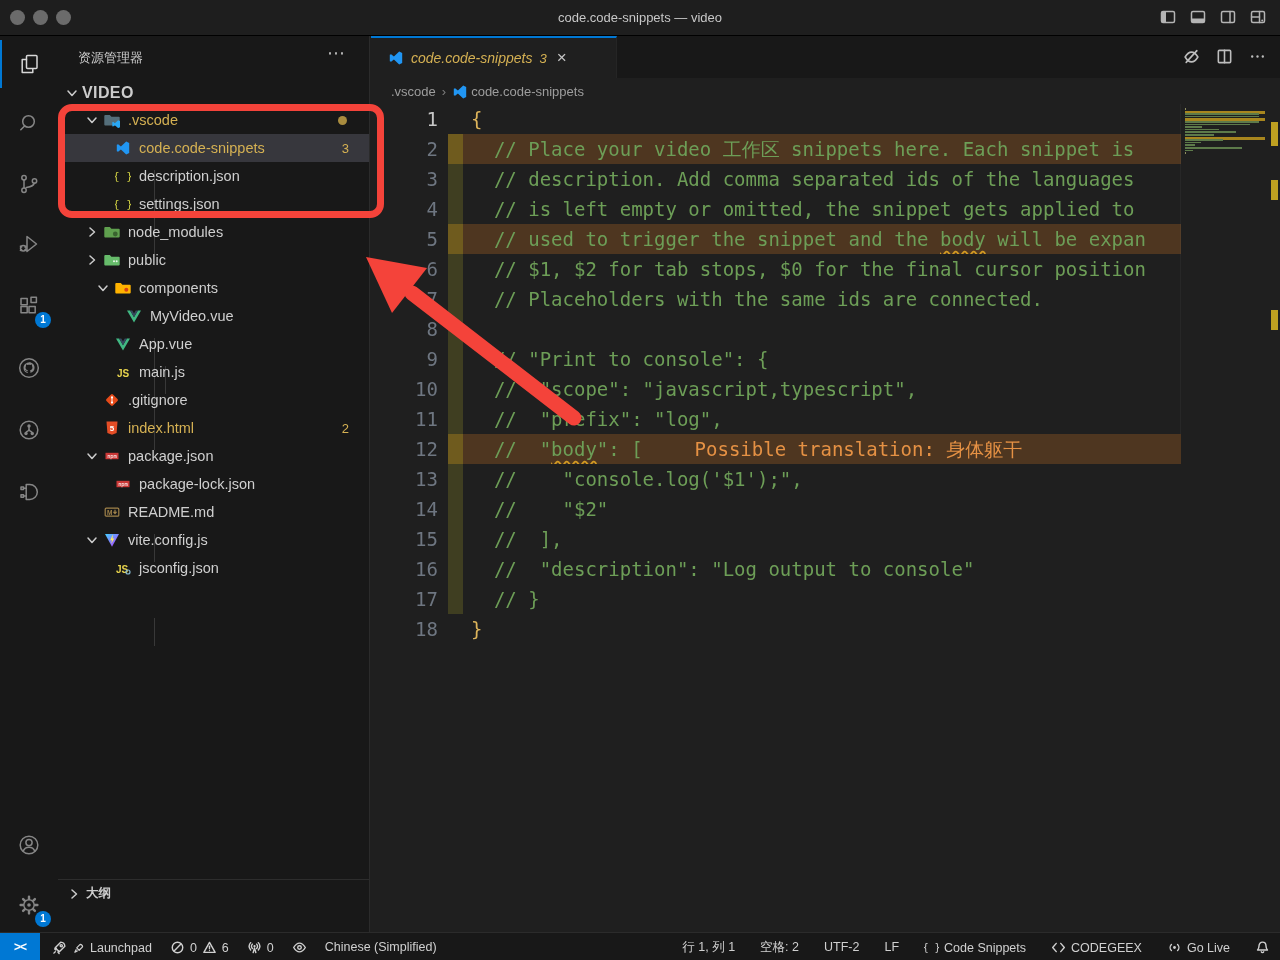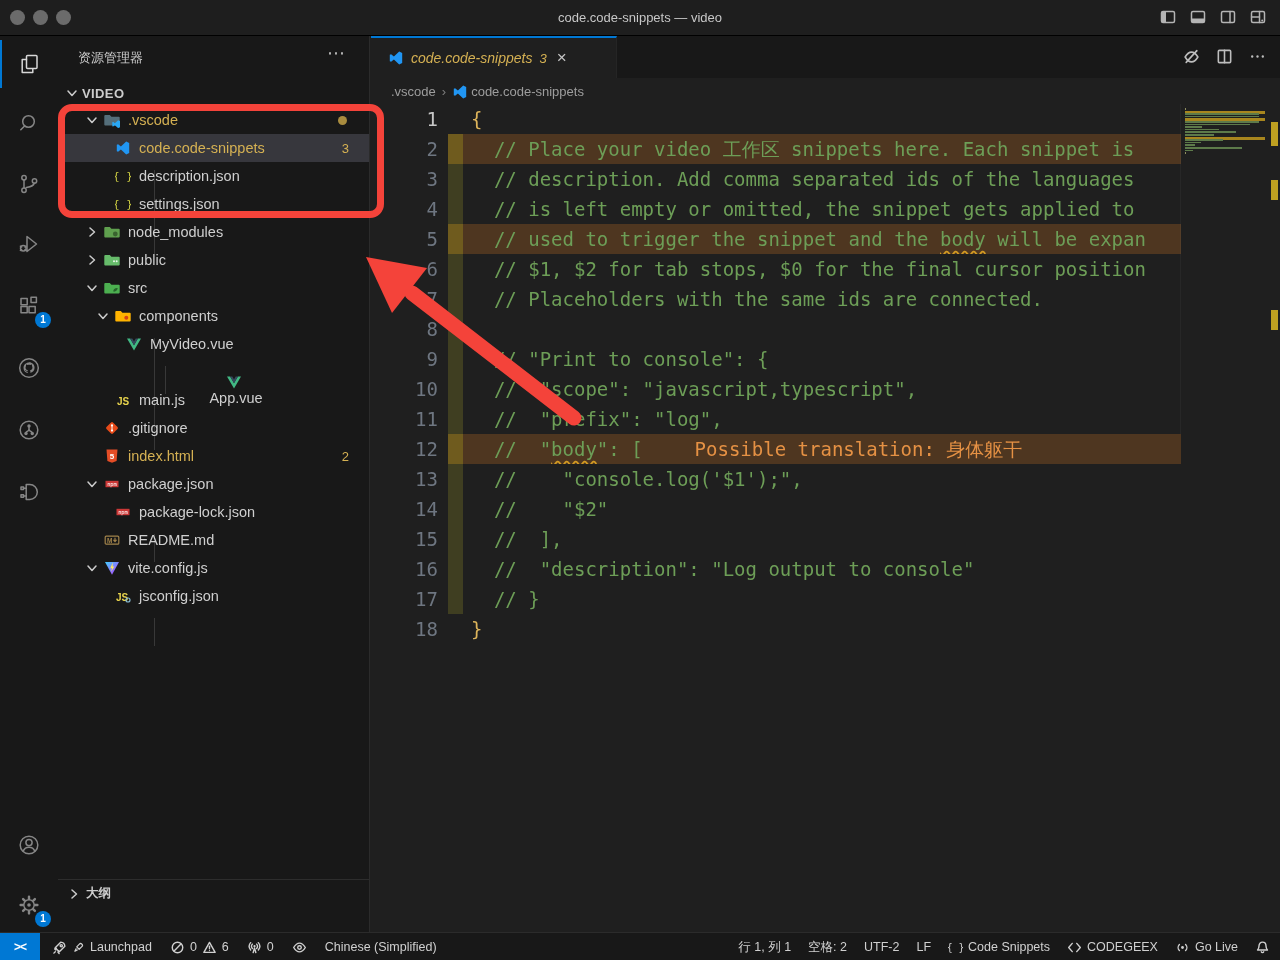--- a/index.html
+++ b/index.html
@@ -28,21 +28,21 @@
   .ab-badge { position:absolute; right:7px; bottom:2px; min-width:16px; height:16px; border-radius:8px;
     background:var(--blue); color:#fff; font-size:10px; line-height:16px; text-align:center; font-weight:bold; }
   
   .sidebar { position:absolute; left:58px; top:36px; width:312px; height:896px; background:var(--panel);
     border-right:1px solid #2b2b2b; }
   .sb-header { position:absolute; left:0; top:0; width:100%; height:40px; }
   .sb-title { position:absolute; left:20px; top:13px; font-size:13px; color:#cccccc; }
   .sb-more { position:absolute; right:22px; top:6px; font-size:18px; color:#bbbbbb; letter-spacing:2px; }
   .sb-section { position:absolute; left:0; top:44px; width:100%; height:26px; display:flex; align-items:center; }
   .sb-section .chev { margin-left:6px; color:#cccccc; }
-  .sb-section .lbl { font-size:13px; font-weight:bold; letter-spacing:.4px; color:#cccccc; margin-left:2px; }
+  .sb-section .lbl { font-size:16px; font-weight:bold; letter-spacing:.4px; color:#cccccc; margin-left:2px; }
   .tree { position:absolute; left:0; top:70px; width:100%; }
   .trow { position:relative; height:28px; display:flex; align-items:center; font-size:14.5px; color:#cfcfcf; }
   .trow.sel { background:#37373d; }
   .tchev { width:16px; height:16px; color:#cccccc; flex:none; }
   .ticon { width:16px; height:16px; margin-left:4px; flex:none; }
   .tlabel { margin-left:8px; white-space:nowrap; }
   .tlabel.gold { color:var(--gold); }
   .tbadge { position:absolute; right:20px; font-size:13px; color:var(--gold); }
   .tdot { position:absolute; right:22px; top:10px; width:9px; height:9px; border-radius:50%; background:#a98c3f; }
   .guide { position:absolute; width:1px; background:rgba(255,255,255,.14); }
@@ -81,22 +81,22 @@
   .minimap { position:absolute; left:809px; top:68px; width:90px; height:330px; border-left:1px solid rgba(255,255,255,.04); }
   .mm-line { position:absolute; }
   .ruler { position:absolute; left:899px; top:68px; width:10px; height:828px; }
   .rmark { position:absolute; left:1px; width:7px; background:#bfa021; }
   
   .statusbar { position:absolute; left:0; top:932px; width:1280px; height:28px; background:var(--panel);
     border-top:1px solid #2b2b2b; font-size:12.5px; color:#d0d0d0; }
   .remote { position:absolute; left:0; top:0; width:40px; height:28px; background:var(--blue); color:#fff;
     display:flex; align-items:center; justify-content:center; font-weight:bold; font-size:12px; letter-spacing:-1px; }
   .sb-left { position:absolute; left:52px; top:0; height:28px; display:flex; align-items:center; gap:18px; }
-  .sb-right { position:absolute; right:10px; top:0; height:28px; display:flex; align-items:center; gap:17px; }
-  .sitem { display:flex; align-items:center; gap:5px; white-space:nowrap; }
+  .sb-right { position:absolute; right:10px; top:0; height:28px; display:flex; align-items:center; gap:25px; }
+  .sitem { display:flex; align-items:flex-end; gap:5px; white-space:nowrap; }
   .sitem svg { flex:none; }
   
   .red-box { position:absolute; left:58px; top:104px; width:326px; height:114px; border:7px solid var(--red);
     border-radius:14px; z-index:50; pointer-events:none; }
   .arrow-svg { position:absolute; left:0; top:0; z-index:60; pointer-events:none; }
 </style>
 </head>
 <body>
 
 <div class="titlebar">
@@ -315,34 +315,20 @@
         </span>
         <span class="ticon">
           <svg width="16" height="16" viewBox="0 0 16 16" fill="none" stroke="currentColor" stroke-width="1.5" stroke-linecap="round" stroke-linejoin="round">
             <path d="M1.2 3h4.6l1.6 1.7h7.4c.5 0 .9.4.9.9v7c0 .5-.4.9-.9.9H1.2c-.5 0-.9-.4-.9-.9V3.9c0-.5.4-.9.9-.9z" fill="#66bb6a" stroke="none"></path>
             <circle cx="10" cy="9.3" r="1" fill="#e8f5e9" stroke="none"></circle>
             <circle cx="12.7" cy="9.3" r="1" fill="#e8f5e9" stroke="none"></circle>
           </svg>
         </span>
         <span class="tlabel">public</span>
       </div>
-      <div class="trow" style="padding-left: 26px;">
-        <span class="tchev">
-          <svg width="16" height="16" viewBox="0 0 16 16" fill="none" stroke="currentColor" stroke-width="1.5" stroke-linecap="round" stroke-linejoin="round">
-            <polyline points="4,6 8,10.5 12,6"></polyline>
-          </svg>
-        </span>
-        <span class="ticon">
-          <svg width="16" height="16" viewBox="0 0 16 16" fill="none" stroke="currentColor" stroke-width="1.5" stroke-linecap="round" stroke-linejoin="round">
-            <path d="M1.2 3h4.6l1.6 1.7h7.4c.5 0 .9.4.9.9v7c0 .5-.4.9-.9.9H1.2c-.5 0-.9-.4-.9-.9V3.9c0-.5.4-.9.9-.9z" fill="#4caf50" stroke="none"></path>
-            <path d="M9.3 11.6c2.6.3 4.1-1 4.4-3.5-2.9-.2-4.4 1-4.4 3.5z" fill="#27642b" stroke="none"></path>
-          </svg>
-        </span>
-        <span class="tlabel">src</span>
-      </div>
       <div class="trow" style="padding-left: 37px;">
         <span class="tchev">
           <svg width="16" height="16" viewBox="0 0 16 16" fill="none" stroke="currentColor" stroke-width="1.5" stroke-linecap="round" stroke-linejoin="round">
             <polyline points="4,6 8,10.5 12,6"></polyline>
           </svg>
         </span>
         <span class="ticon">
           <svg width="16" height="16" viewBox="0 0 16 16" fill="none" stroke="currentColor" stroke-width="1.5" stroke-linecap="round" stroke-linejoin="round">
             <path d="M1.2 3h4.6l1.6 1.7h7.4c.5 0 .9.4.9.9v7c0 .5-.4.9-.9.9H1.2c-.5 0-.9-.4-.9-.9V3.9c0-.5.4-.9.9-.9z" fill="#ffb300" stroke="none"></path>
             <circle cx="11.3" cy="9.8" r="2" fill="#d84315" stroke="none"></circle>
@@ -353,21 +339,21 @@
       <div class="trow" style="padding-left: 48px;">
         <span class="tchev"></span>
         <span class="ticon">
           <svg width="16" height="16" viewBox="0 0 16 16" fill="none" stroke="currentColor" stroke-width="1.5" stroke-linecap="round" stroke-linejoin="round">
             <polygon points="1,2.5 8,14.5 15,2.5 11.9,2.5 8,9.2 4.1,2.5" fill="#41b883" stroke="none"></polygon>
             <polygon points="4.1,2.5 8,9.2 11.9,2.5 9.7,2.5 8,5.4 6.3,2.5" fill="#35495e" stroke="none"></polygon>
           </svg>
         </span>
         <span class="tlabel">MyVideo.vue</span>
       </div>
-      <div class="trow" style="padding-left: 37px; flex-direction: column;">
+      <div class="trow" style="padding-left: 37px;">
         <span class="tchev"></span>
         <span class="ticon">
           <svg width="16" height="16" viewBox="0 0 16 16" fill="none" stroke="currentColor" stroke-width="1.5" stroke-linecap="round" stroke-linejoin="round">
             <polygon points="1,2.5 8,14.5 15,2.5 11.9,2.5 8,9.2 4.1,2.5" fill="#41b883" stroke="none"></polygon>
             <polygon points="4.1,2.5 8,9.2 11.9,2.5 9.7,2.5 8,5.4 6.3,2.5" fill="#35495e" stroke="none"></polygon>
           </svg>
         </span>
         <span class="tlabel">App.vue</span>
       </div>
       <div class="trow" style="padding-left: 37px;">

